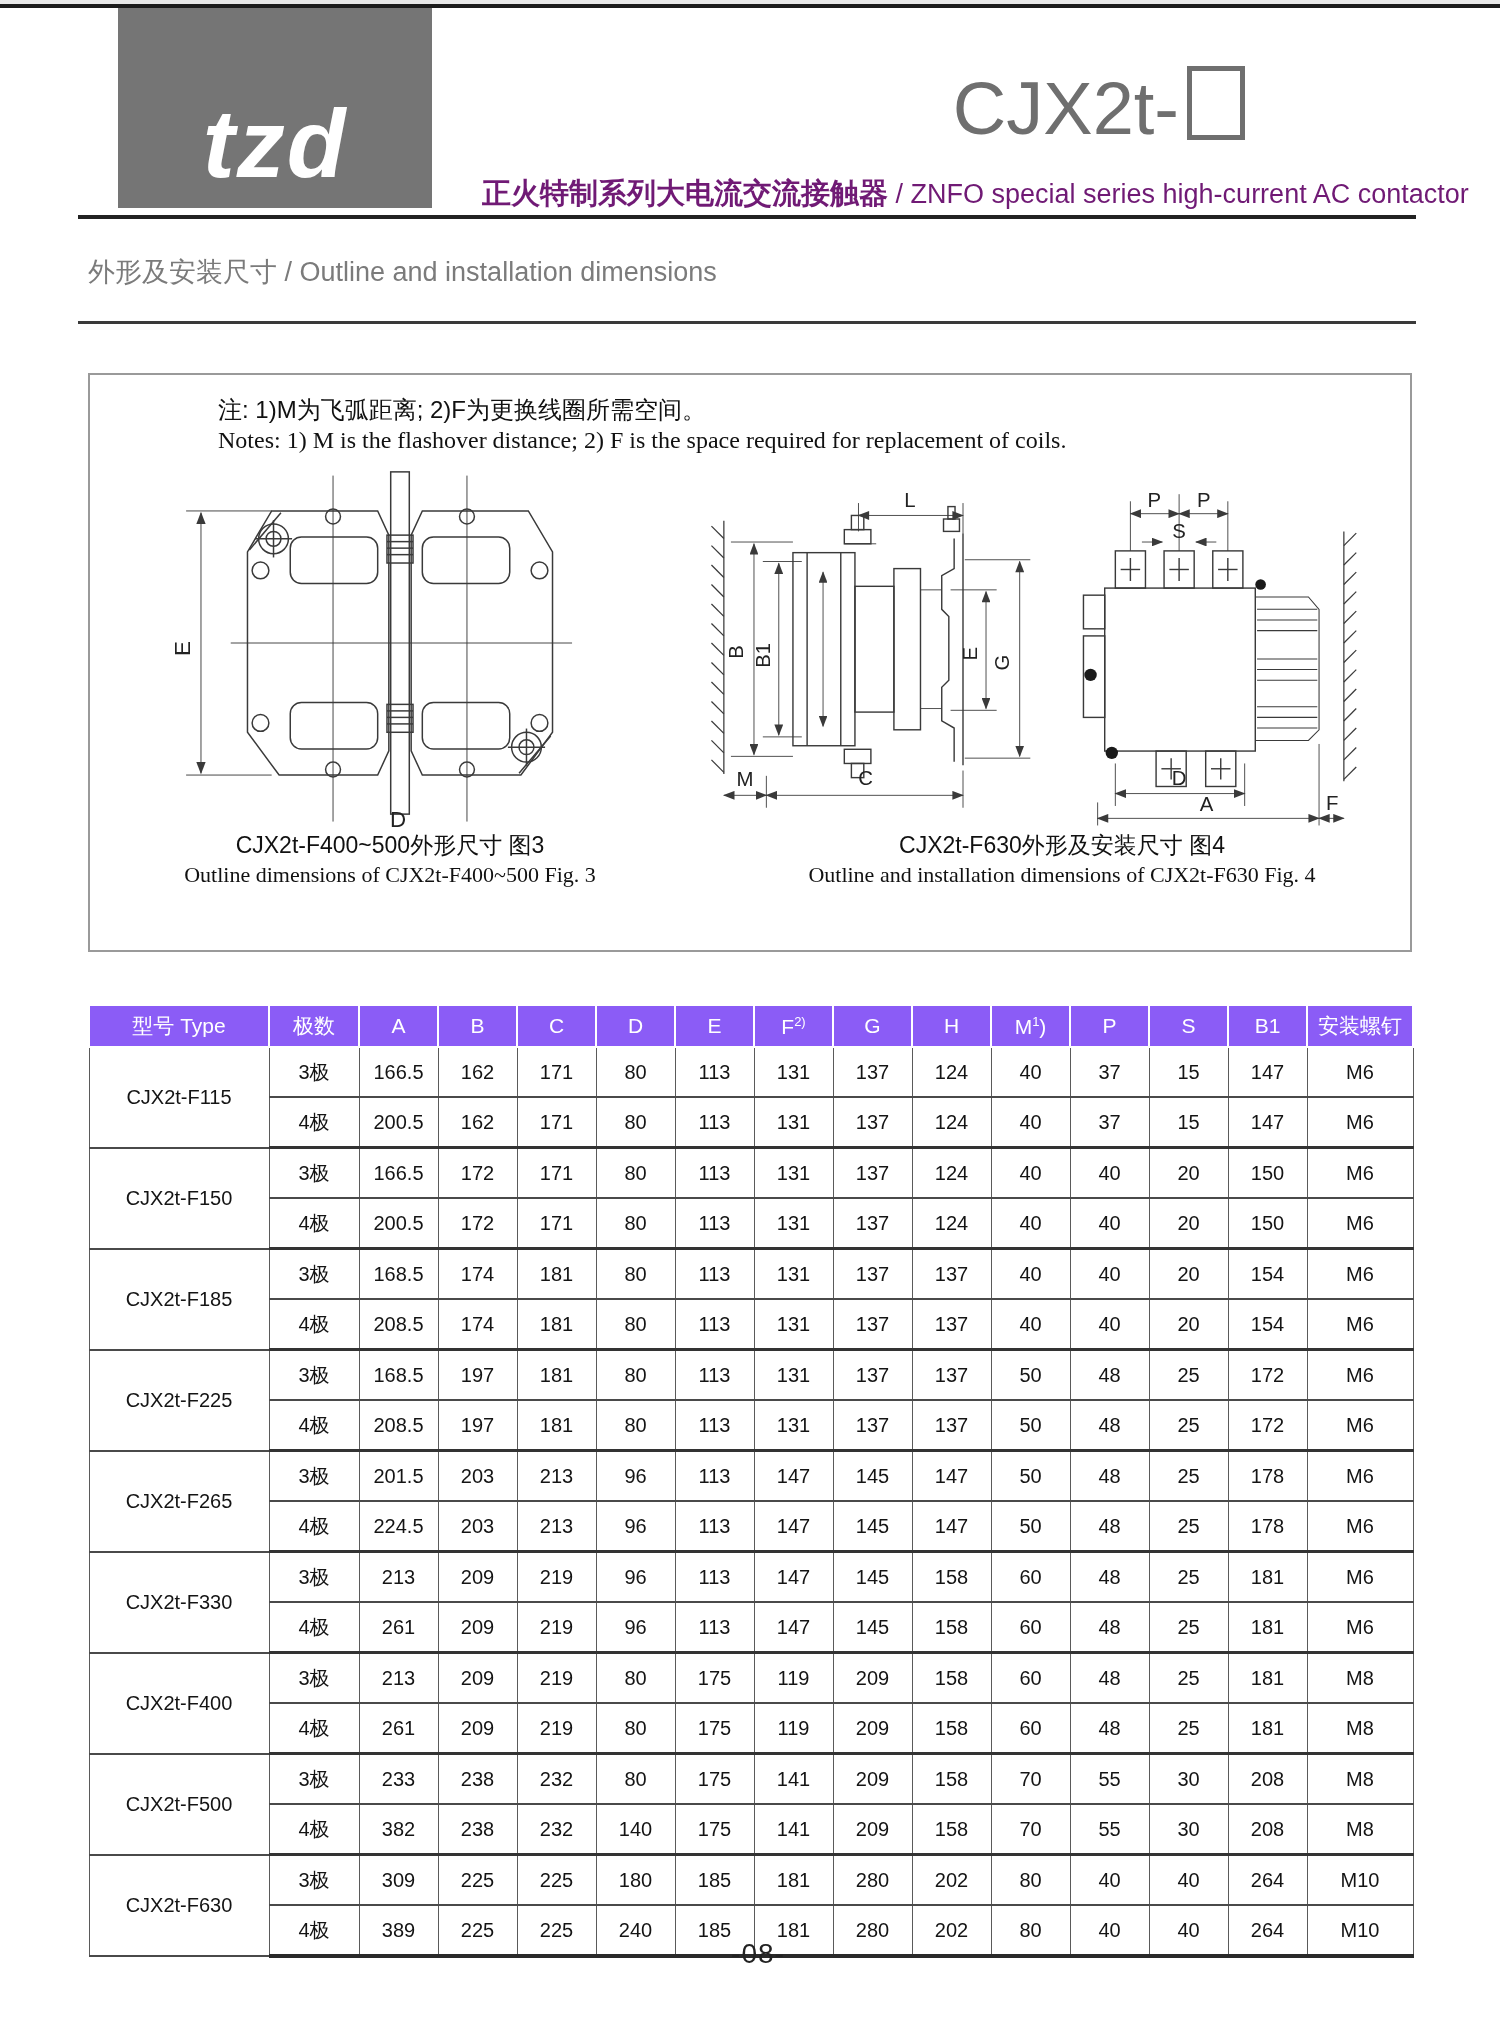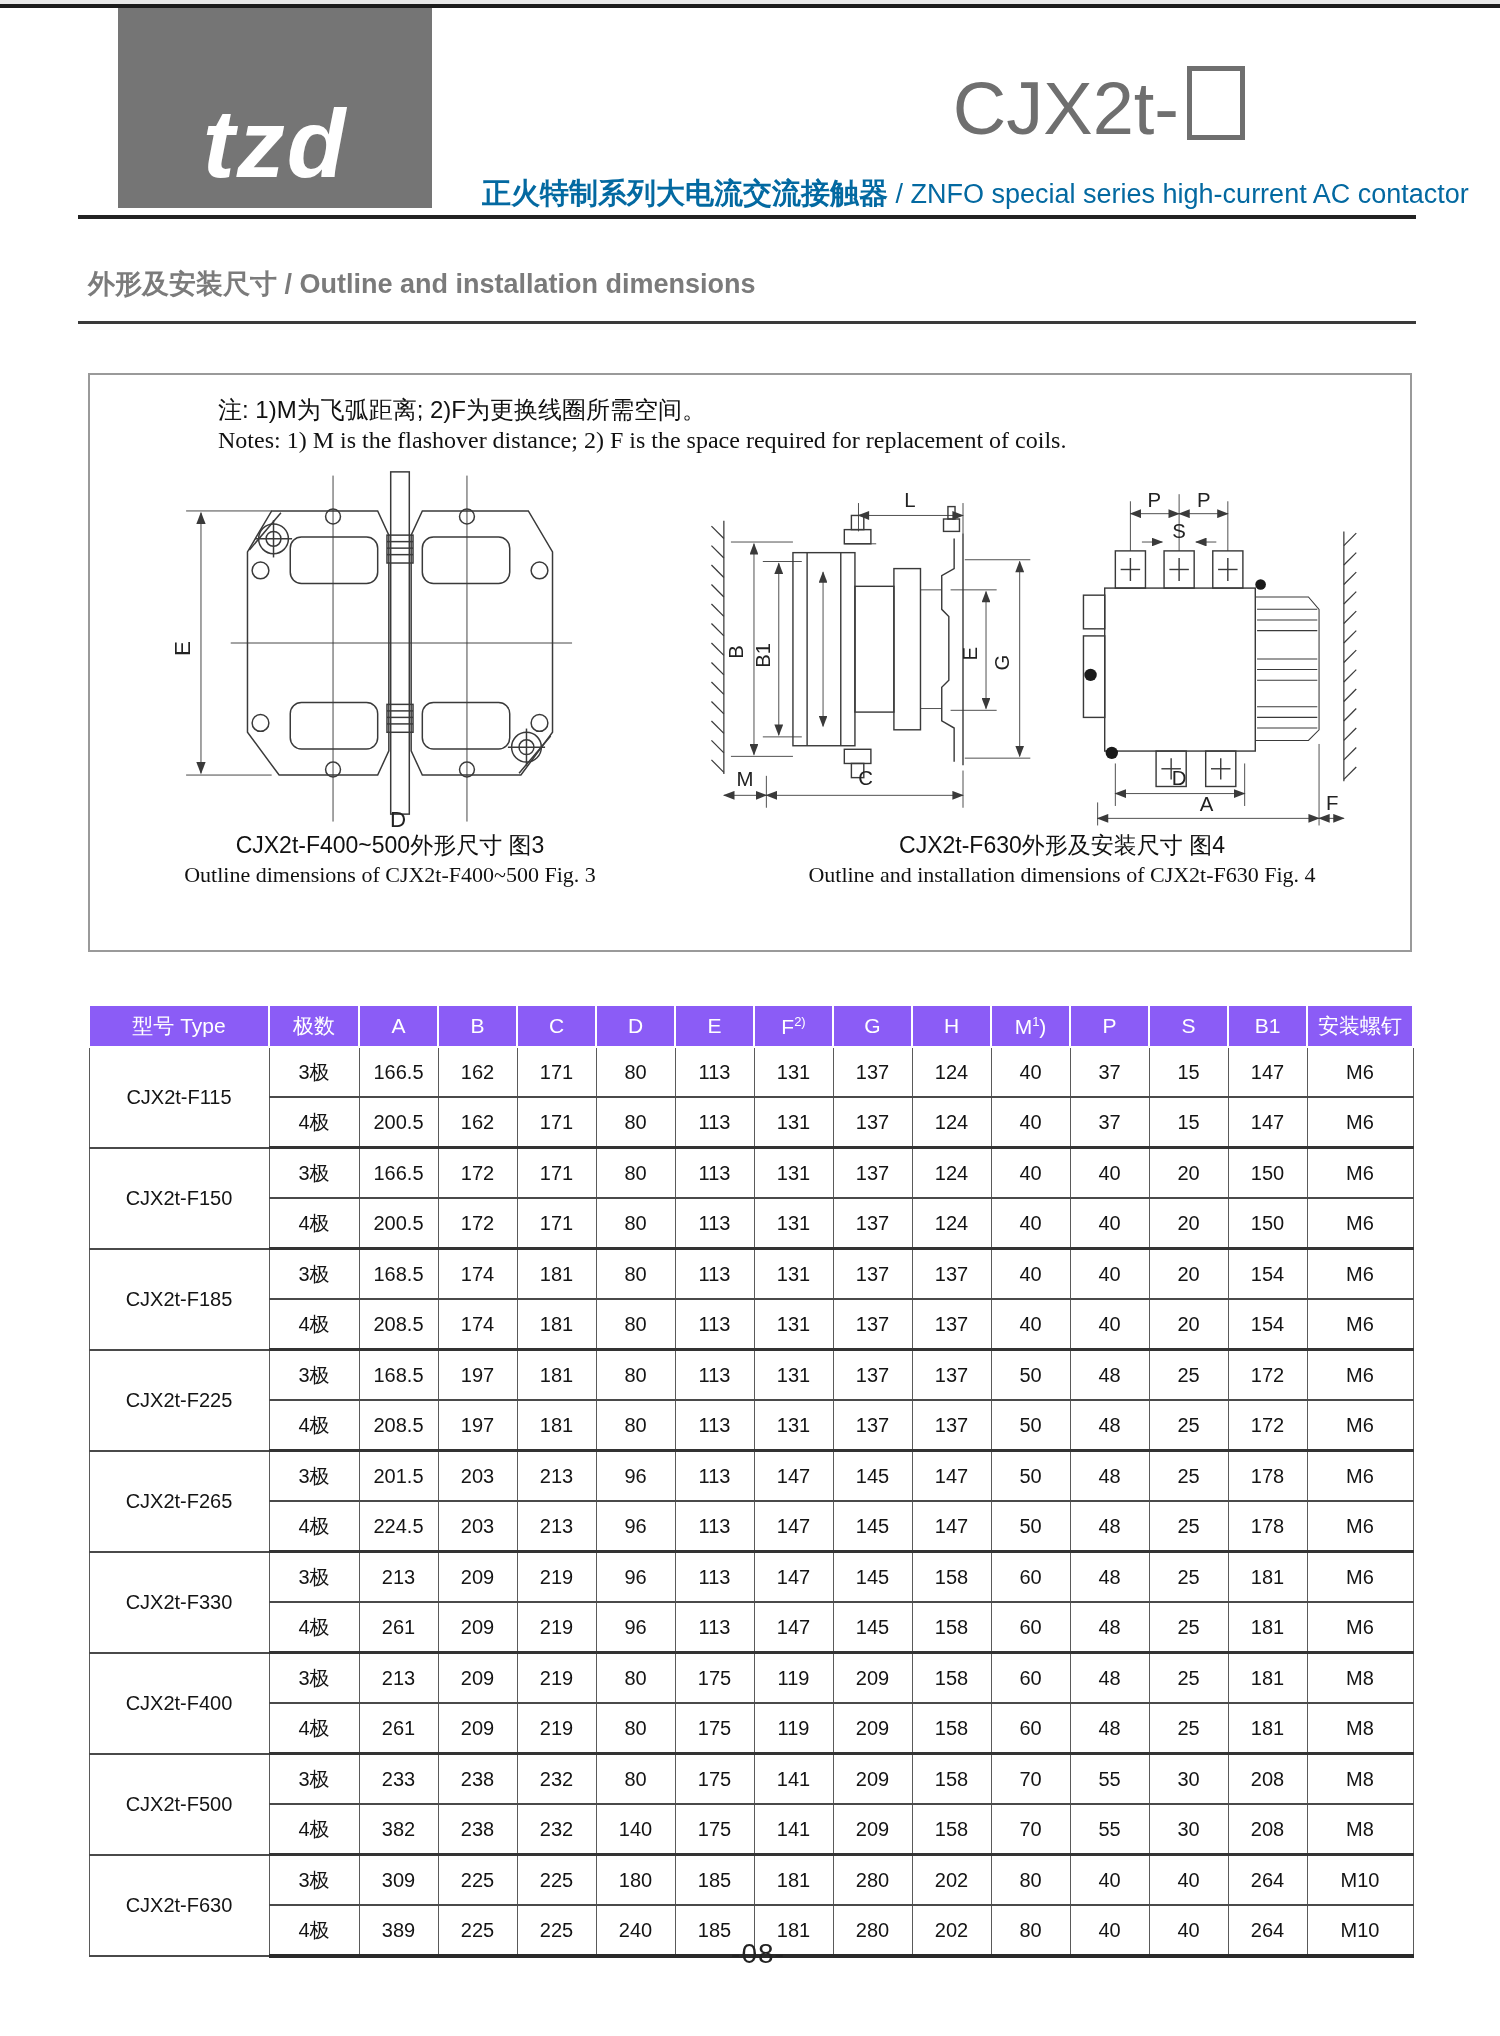--- a/index.html
+++ b/index.html
@@ -9,26 +9,26 @@
 
   
   .logo-box{position:absolute;left:118px;top:4px;width:314px;height:200px;background:#757575;
             display:flex;align-items:flex-end;justify-content:center;}
   .logo-text{color:#fff;font-style:italic;font-weight:bold;font-size:96px;line-height:1;
              padding-bottom:16px;letter-spacing:2px;}
   .model-title{position:absolute;top:62px;left:0;width:1245px;text-align:right;
                font-size:74px;font-weight:normal;color:#6f6f6f;line-height:1;white-space:nowrap;}
   .box-square{display:inline-block;width:48px;height:64px;border:5px solid #6f6f6f;
               vertical-align:-6px;margin-left:8px;}
-  .subtitle{position:absolute;top:170px;left:482px;font-size:27px;white-space:nowrap;color:#0369a1;}
+  .subtitle{position:absolute;top:170px;left:482px;font-size:27px;white-space:nowrap;color:#701a75;}
   .subtitle .cn{font-weight:bold;font-size:29px;}
   .header-rule{position:absolute;top:211px;left:78px;width:1338px;height:4px;background:#222;}
 
   
-  .section-title{position:absolute;top:262px;left:88px;font-size:27px;font-weight:bold;
+  .section-title{position:absolute;top:250px;left:88px;font-size:27px;font-weight:normal;
                  color:#7b7b7b;white-space:nowrap;}
   .section-rule{position:absolute;top:317px;left:78px;width:1338px;height:3px;background:#3a3a3a;}
 
   
   .figure-box{position:absolute;top:369px;left:88px;width:1324px;height:579px;
               border:2px solid #9a9a9a;box-sizing:border-box;}
   .notes{margin:20px 0 0 128px;line-height:1.25;}
   .note-cn{font-size:24px;}
   .note-en{font-size:24px;font-family:"Liberation Serif",serif;}
   .figures{display:flex;gap:10px;padding-left:60px;margin-top:2px;}

